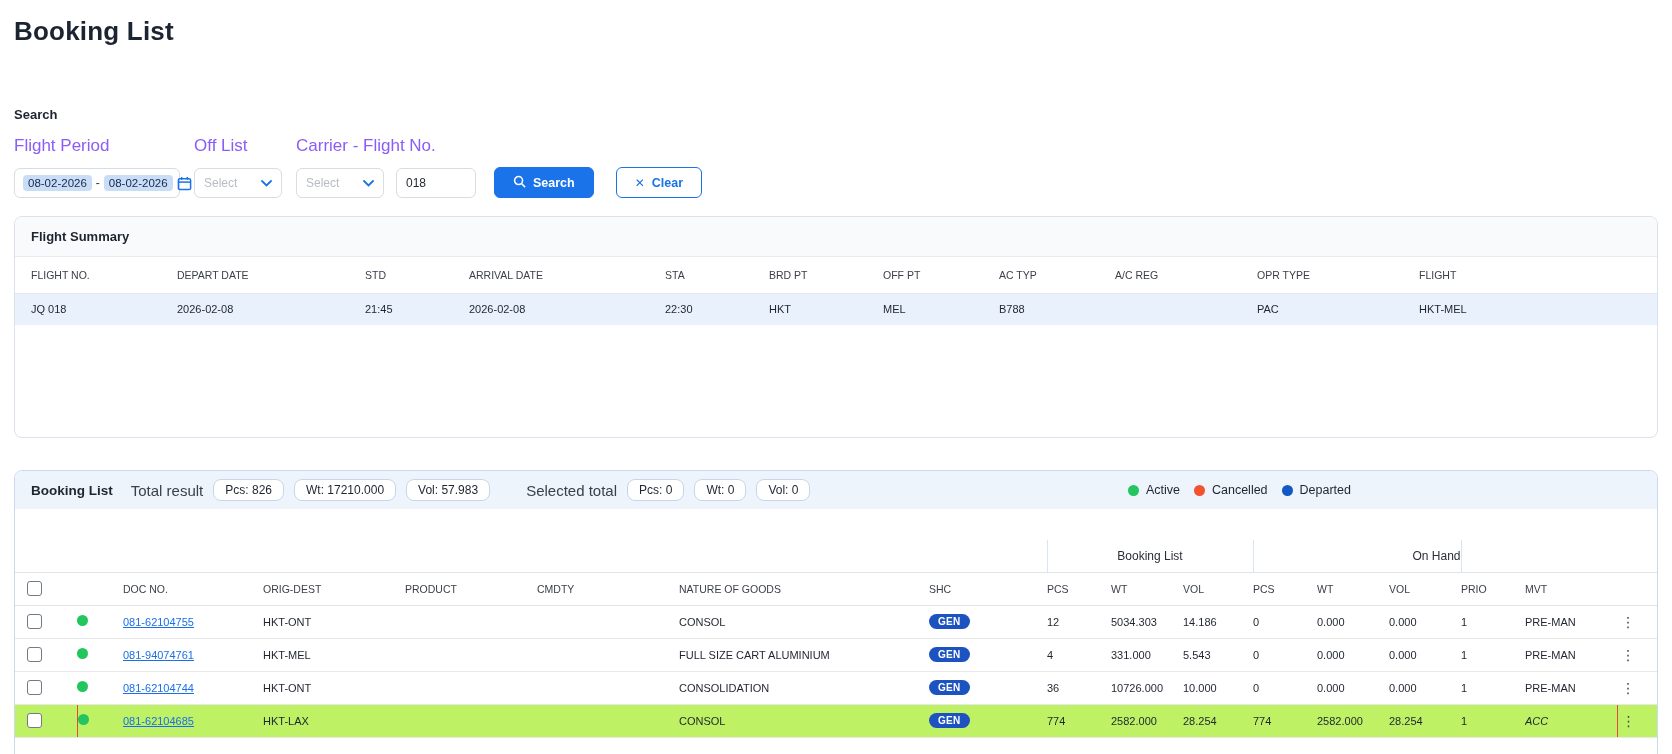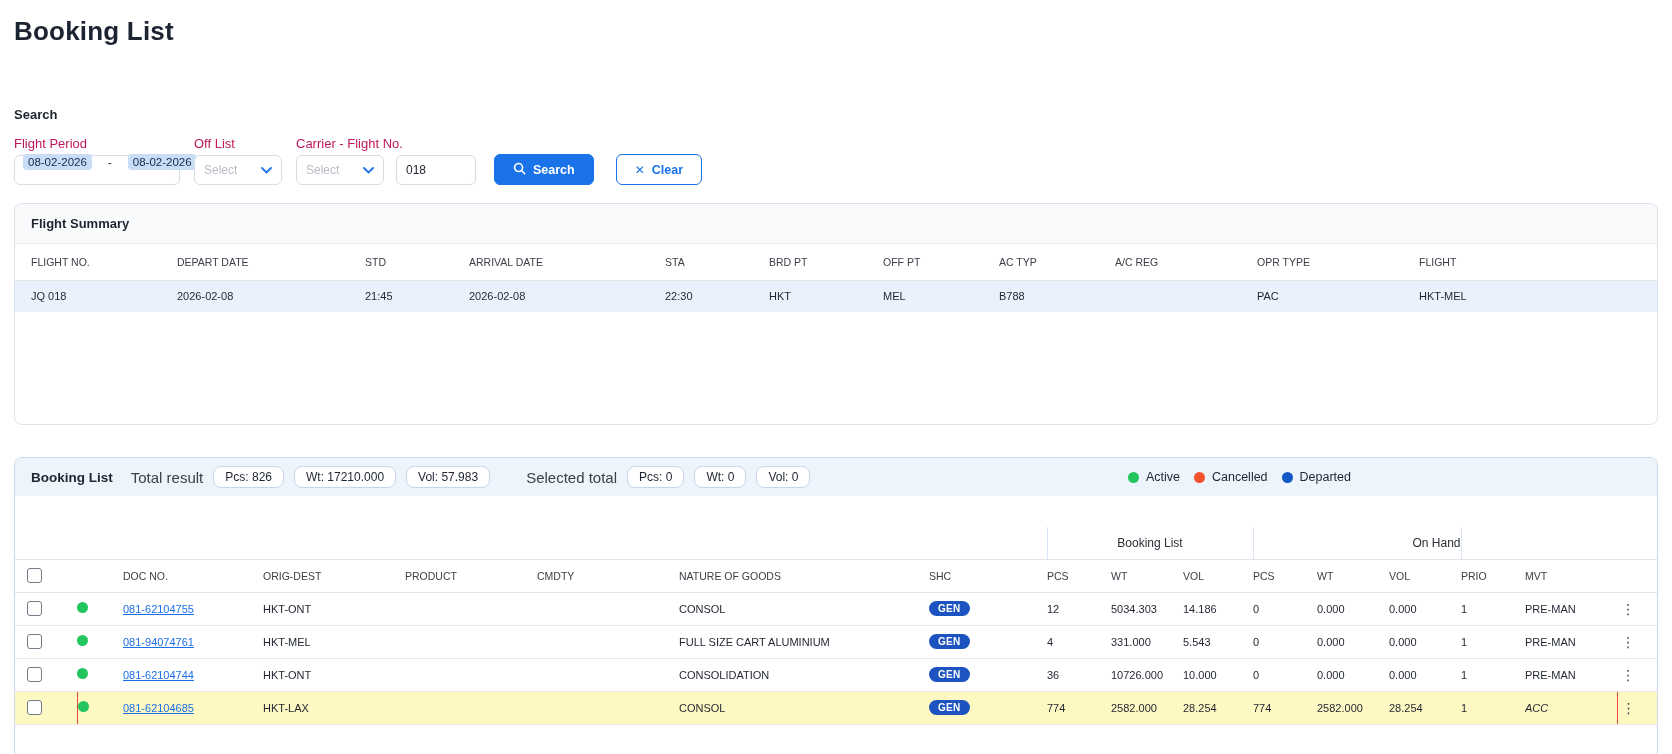--- a/index.html
+++ b/index.html
@@ -4,24 +4,24 @@
 <style>
   * { box-sizing: border-box; margin: 0; padding: 0; }
   html,body { width:1672px; height:754px; background:#fff; overflow:hidden;
     font-family:"Liberation Sans", sans-serif; color:#1f2430; }
   .page { padding:16px 14px 0 14px; }
 
   
   h1.title { font-size:26px; font-weight:700; color:#1b2430; letter-spacing:.2px; }
   .sec-label { margin-top:60px; font-size:13px; font-weight:700; }
   .filters { display:flex; align-items:flex-end; margin-top:14px; gap:14px; }
-  .field label { display:block; font-size:13px; color:#be185d; margin-bottom:4px; }
+  .field label { display:block; font-size:17px; color:#8b5cf6; margin-bottom:12px; }
   .ctrl { height:30px; border:1px solid #d9dde3; border-radius:6px; background:#fff;
     display:flex; align-items:center; font-size:12px; }
-  .date-range { width:166px; padding:14px 8px; gap:16px;align-items:flex-end; }
+  .date-range { width:166px; padding:8px 8px; gap:4px; }
   .chip { background:#c9def6; border-radius:4px; padding:2px 5px; font-size:11.5px; color:#14284e; white-space:nowrap; }
   .date-sep { color:#333; }
   .cal { margin-left:auto; display:flex; }
   .select { width:88px; padding:0 9px; justify-content:space-between; }
   .select .ph { color:#b7bcc4; font-size:12px; }
   .pair { display:flex; gap:12px; align-items:center; }
   input.txt { width:80px; height:30px; border:1px solid #d9dde3; border-radius:6px;
     padding:0 9px; font-size:12px; font-family:inherit; color:#1f2430; outline:none; }
   .btn { height:31px; border-radius:6px; font-size:12.5px; font-weight:700; cursor:pointer;
     display:flex; align-items:center; gap:7px; padding:0 18px; font-family:inherit; }
@@ -57,21 +57,21 @@
     border-bottom:1px solid #e3e3e3; }
   #bl-table .grp td.g { border-left:1px solid #d7e5f6; }
   #bl-table .grp td.g-end { border-right:1px solid #d7e5f6;text-align:right; }
   #bl-table .cols th { height:33px; border-bottom:1px solid #e3e3e3; }
   #bl-table tbody td { height:33px; font-size:11px; border-bottom:1px solid #e8e8e8; }
   .cb { width:15px; height:15px; border:1.5px solid #717a85; border-radius:3px; background:#fff; margin-left:12px; cursor:pointer; }
   a.doclink { color:#1a6fe8; font-size:11px; text-decoration:underline; }
   .badge { display:inline-block; background:#1d53c0; color:#fff; font-size:10px; font-weight:700;
     padding:2px 9px; border-radius:10px; letter-spacing:.3px; }
   .kebab { font-size:14px; color:#3f434a; cursor:pointer; padding:0 4px; }
-  tr.hl td { background:#fef9c3; border-top:1.5px solid var(--hl); border-bottom:1.5px solid var(--hl); }
+  tr.hl td { background:#bef264; border-top:1.5px solid var(--hl); border-bottom:1.5px solid var(--hl); }
   tr.hl td.no-red { border-top:1px solid transparent; border-bottom:1px solid #e8e8e8; }
   tr.hl td.red-l { border-left:1.5px solid var(--hl); }
   tr.hl td.red-r { border-right:1.5px solid var(--hl);font-style:italic; }
 </style>
 </head>
 <body>
 
 <div class="page">
 
   <h1 class="title">Booking List</h1>

